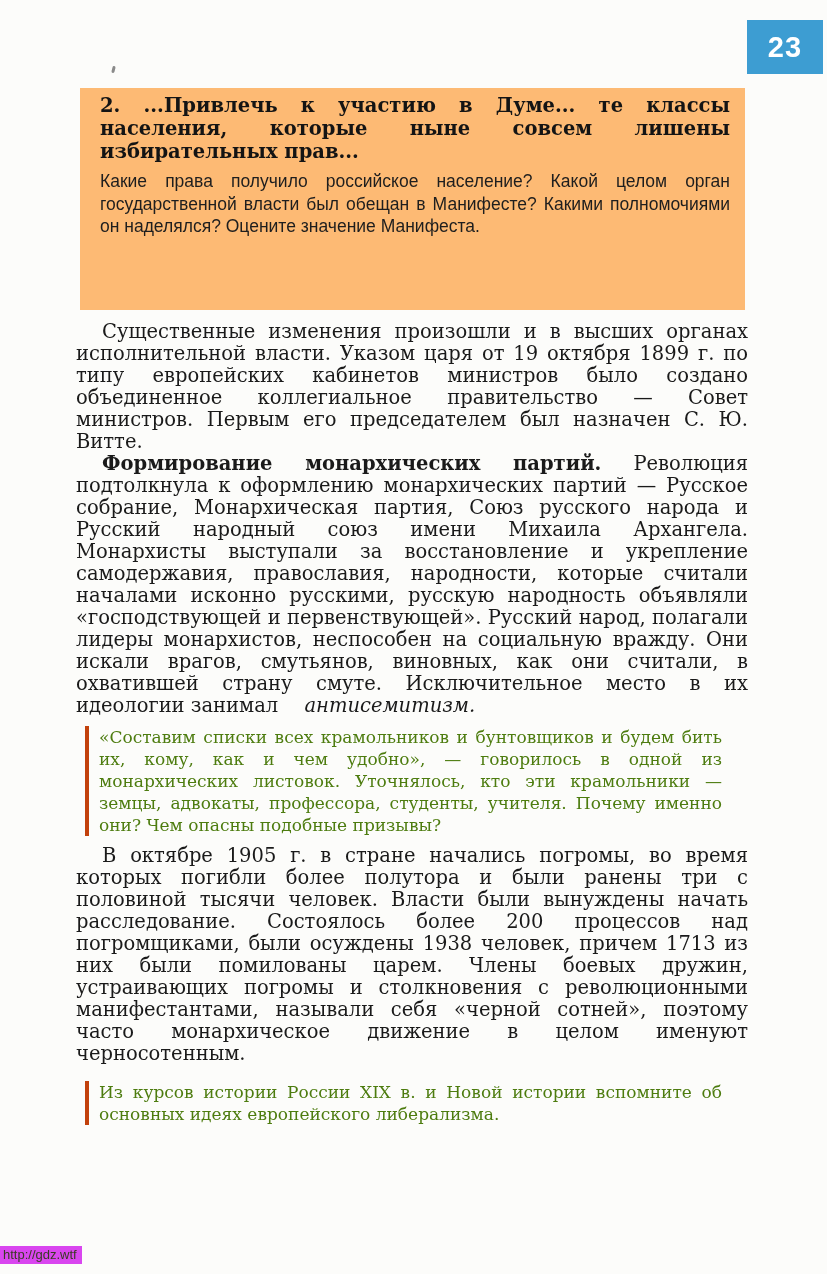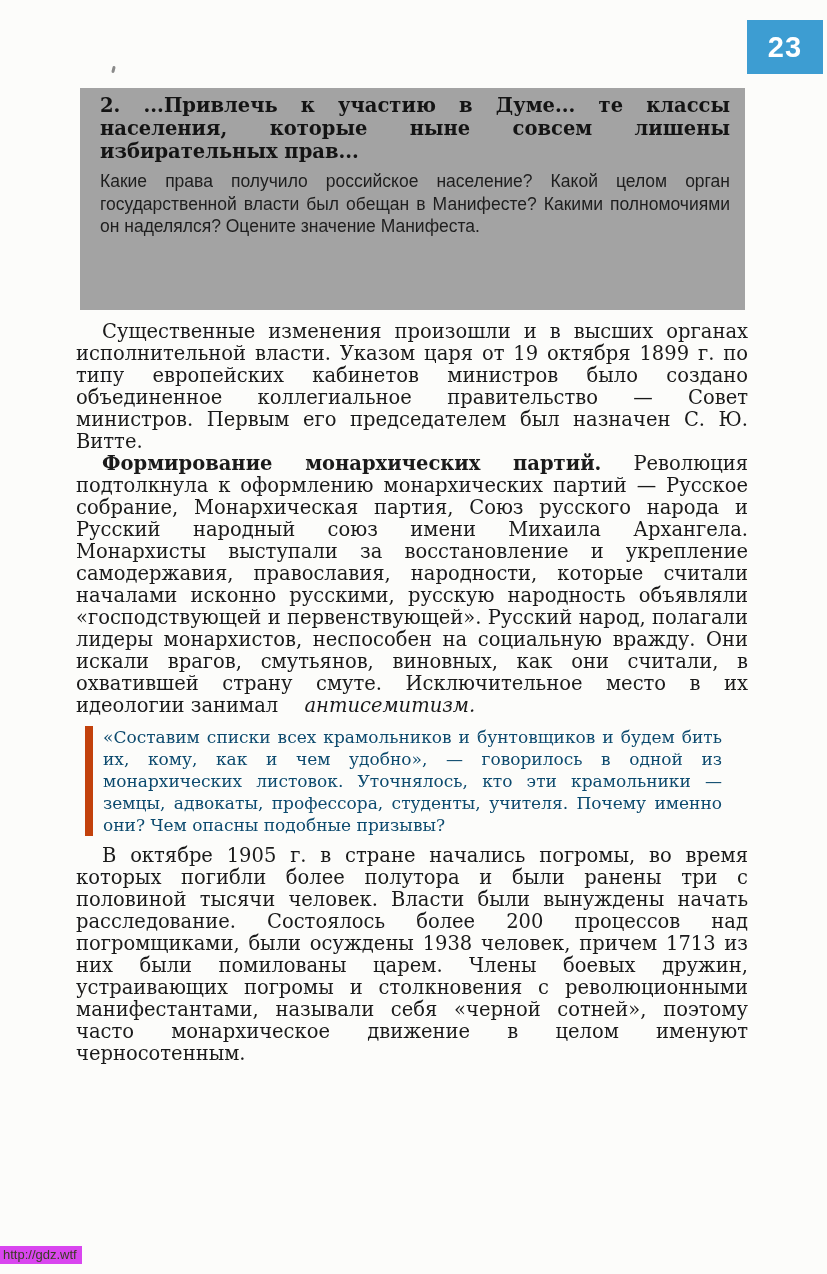--- a/index.html
+++ b/index.html
@@ -16,21 +16,21 @@
     background: #3d9dd2;
     color: #ffffff;
     font-family: "Liberation Sans", sans-serif;
     font-weight: bold; font-size: 29px;
     display: flex; align-items: center; justify-content: center;
     letter-spacing: 1px;
   }
   .intro-panel {
     position: absolute; left: 80px; top: 88px;
     width: 665px; height: 222px;
-    background: #a3a3a3;
+    background: #fdba74;
     box-sizing: border-box;
     padding: 6px 15px 0 20px;
   }
   .intro-item {
     font-family: "DejaVu Serif", serif;
     font-weight: bold;
     font-size: 19.5px; line-height: 23px;
     text-align: justify;
     color: #141414;
     margin: 0;
@@ -47,25 +47,25 @@
     width: 672px;
     font-size: 19.5px; line-height: 22px;
     text-align: justify;
     color: #1a1a1a;
   }
   .main-column p { margin: 0; text-indent: 26px; }
   .runin-heading { font-weight: bold; }
   .italic-term { font-style: italic; margin-left: 20px; }
   .aside-block {
     margin: 9px 26px 9px 9px;
-    border-left: 8px solid #c2410c;
+    border-left: 4px solid #c2410c;
     padding-left: 10px;
     font-size: 17px; line-height: 22px;
     text-align: justify;
-    color: #0c4a6e;
+    color: #4d7c0f;
   }
   .aside-block.note { margin-top: 16px; }
   .watermark {
     position: absolute; left: 0; top: 1246px;
     background: #d946ef;
     color: #3a3a24;
     font-family: "Liberation Sans", sans-serif;
     font-size: 13px;
     padding: 1px 5px 2px 3px;
   }
@@ -91,15 +91,18 @@
   <div class="intro-questions">Какие права получило российское население? Какой целом орган государственной власти был обещан в Манифесте? Какими полномочиями он наделялся? Оцените значение Манифеста.</div>
 </div>
 
 <div class="main-column">
   <p>Существенные изменения произошли и в высших органах исполнительной власти. Указом царя от 19 октября 1899 г. по типу европейских кабинетов министров было создано объединенное коллегиальное правительство — Совет министров. Первым его председателем был назначен С. Ю. Витте.</p>
   <p><span class="runin-heading">Формирование монархических партий.</span><span> Революция подтолкнула к оформлению монархических партий — Русское собрание, Монархическая партия, Союз русского народа и Русский народный союз имени Михаила Архангела. Монархисты выступали за восстановление и укрепление самодержавия, православия, народности, которые считали началами исконно русскими, русскую народность объявляли «господствующей и первенствующей». Русский народ, полагали лидеры монархистов, неспособен на социальную вражду. Они искали врагов, смутьянов, виновных, как они считали, в охватившей страну смуте. Исключительное место в их идеологии занимал </span><span class="italic-term">антисемитизм.</span></p>
   <div class="aside-block">
     <span>«Составим списки всех крамольников и бунтовщиков и будем бить их, кому, как и чем удобно», — говорилось в одной из монархических листовок. Уточнялось, кто эти крамольники — земцы, адвокаты, профессора, студенты, учителя. Почему именно они? Чем опасны подобные призывы?</span>
   </div>
   <p>В октябре 1905 г. в стране начались погромы, во время которых погибли более полутора и были ранены три с половиной тысячи человек. Власти были вынуждены начать расследование. Состоялось более 200 процессов над погромщиками, были осуждены 1938 человек, причем 1713 из них были помилованы царем. Члены боевых дружин, устраивающих погромы и столкновения с революционными манифестантами, называли себя «черной сотней», поэтому часто монархическое движение в целом именуют черносотенным.</p>
+  <div class="aside-block note">
+    <span>Из курсов истории России XIX в. и Новой истории вспомните об основных идеях европейского либерализма.</span>
+  </div>
 </div>
 
 <div class="watermark">http://gdz.wtf</div>
 
 </body></html>

